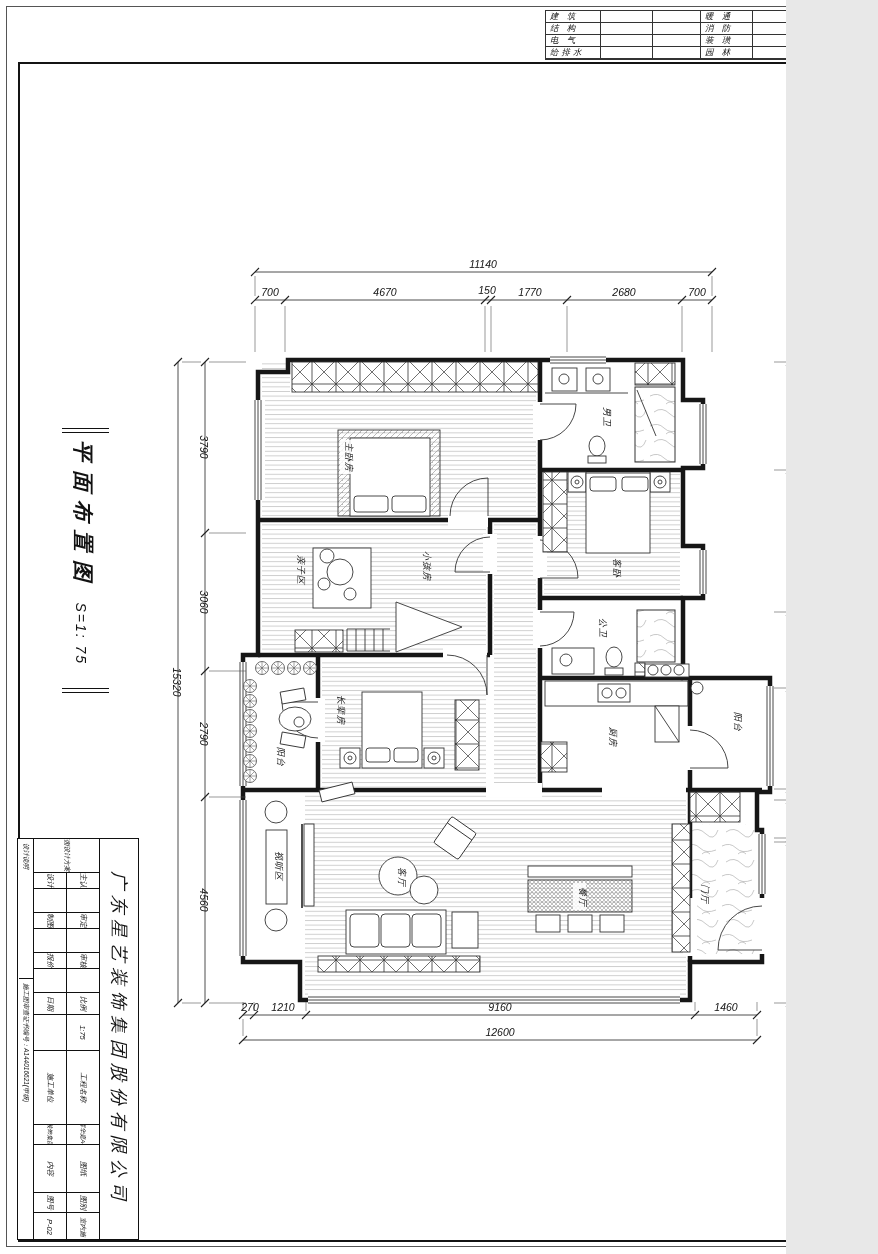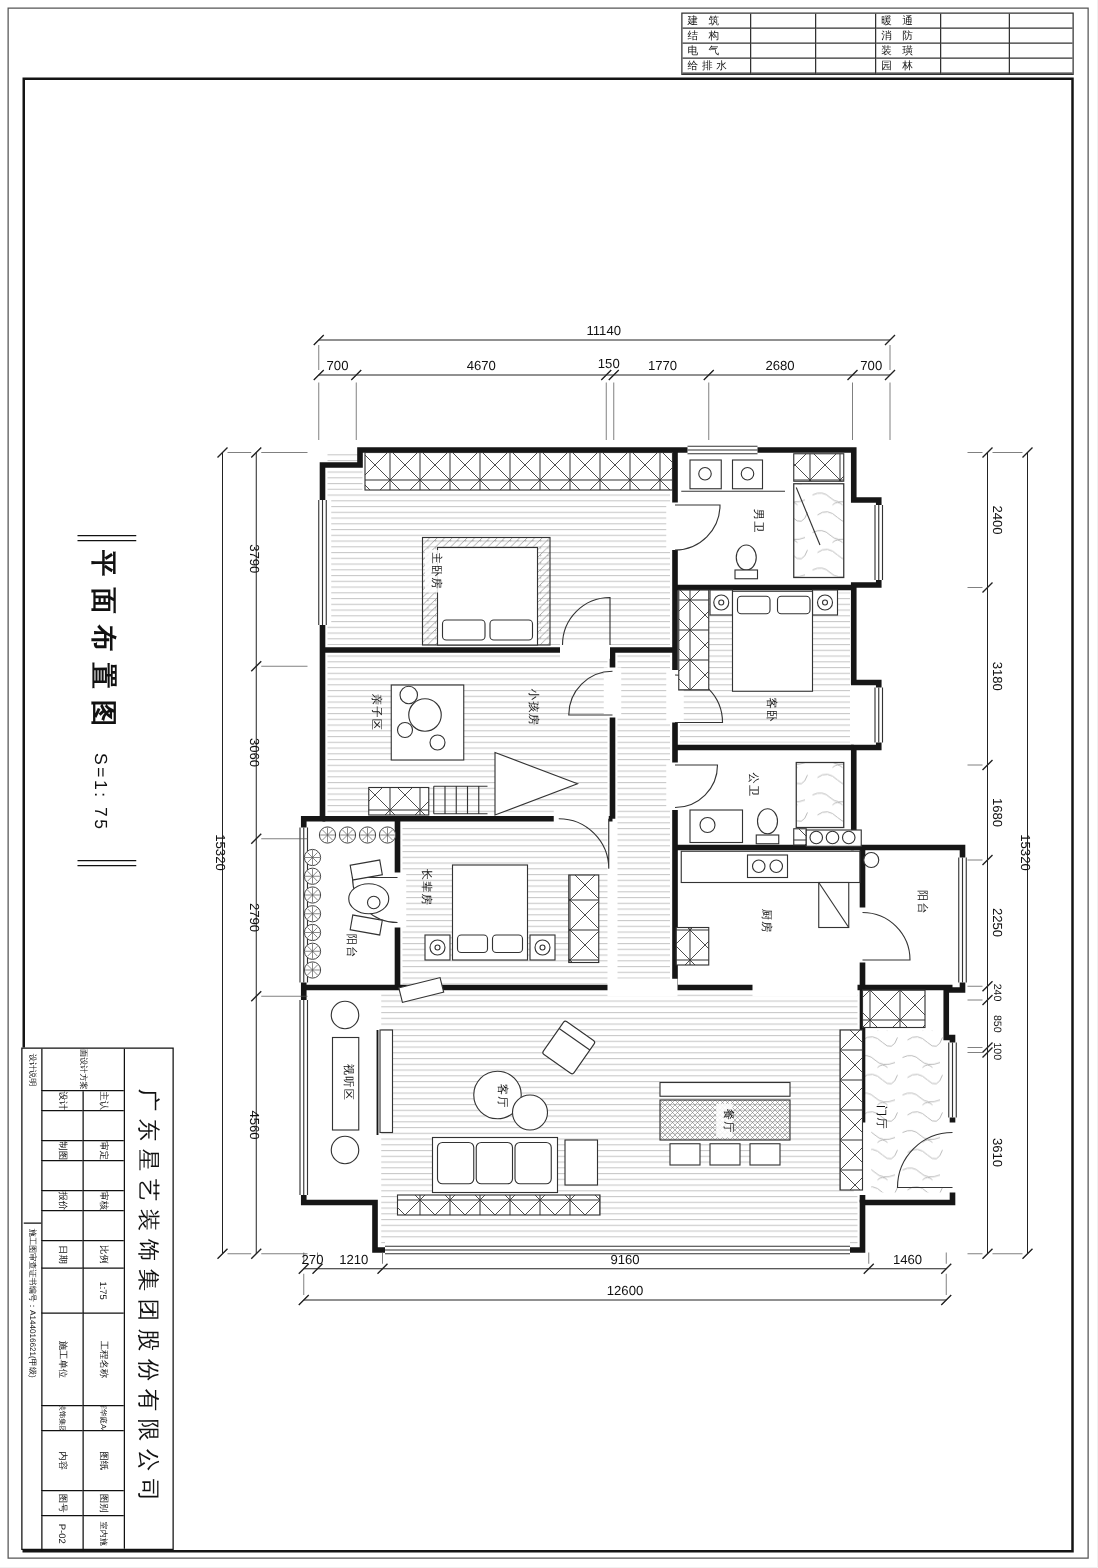--- a/index.html
+++ b/index.html
@@ -1,17 +1,17 @@
 <!DOCTYPE html>
 <html><head>
 <meta charset="utf-8">
 <style>
   html,body{margin:0;padding:0;background:#e8e8e8;}
-  .page{position:relative;width:878px;height:1254px;background:#ffffff;overflow:hidden;
-        font-family:"Liberation Sans",sans-serif;color:#111;}
+  .page{position:relative;width:786px;height:1254px;background:#ffffff;overflow:hidden;
+        font-family:"Liberation Sans",sans-serif;color:#111;font-style:italic;}
   .outer-border{position:absolute;left:6px;top:6px;width:863px;height:1239px;border:1px solid #555;}
   .main-border{position:absolute;left:18px;top:62px;width:837px;height:1176px;border:2px solid #141414;}
 
   
   .header-table{position:absolute;left:545px;top:10px;width:312px;display:grid;
     grid-template-columns:55px 52px 48px 52px 55px 50px;grid-auto-rows:12px;
     border:1px solid #333;background:#fff;}
   .hcell{border-right:1px solid #333;border-bottom:1px solid #333;font-size:8.5px;
     display:flex;align-items:center;padding:0 4px;letter-spacing:3px;overflow:hidden;white-space:nowrap;}
   .hcell.last{border-right:none}

